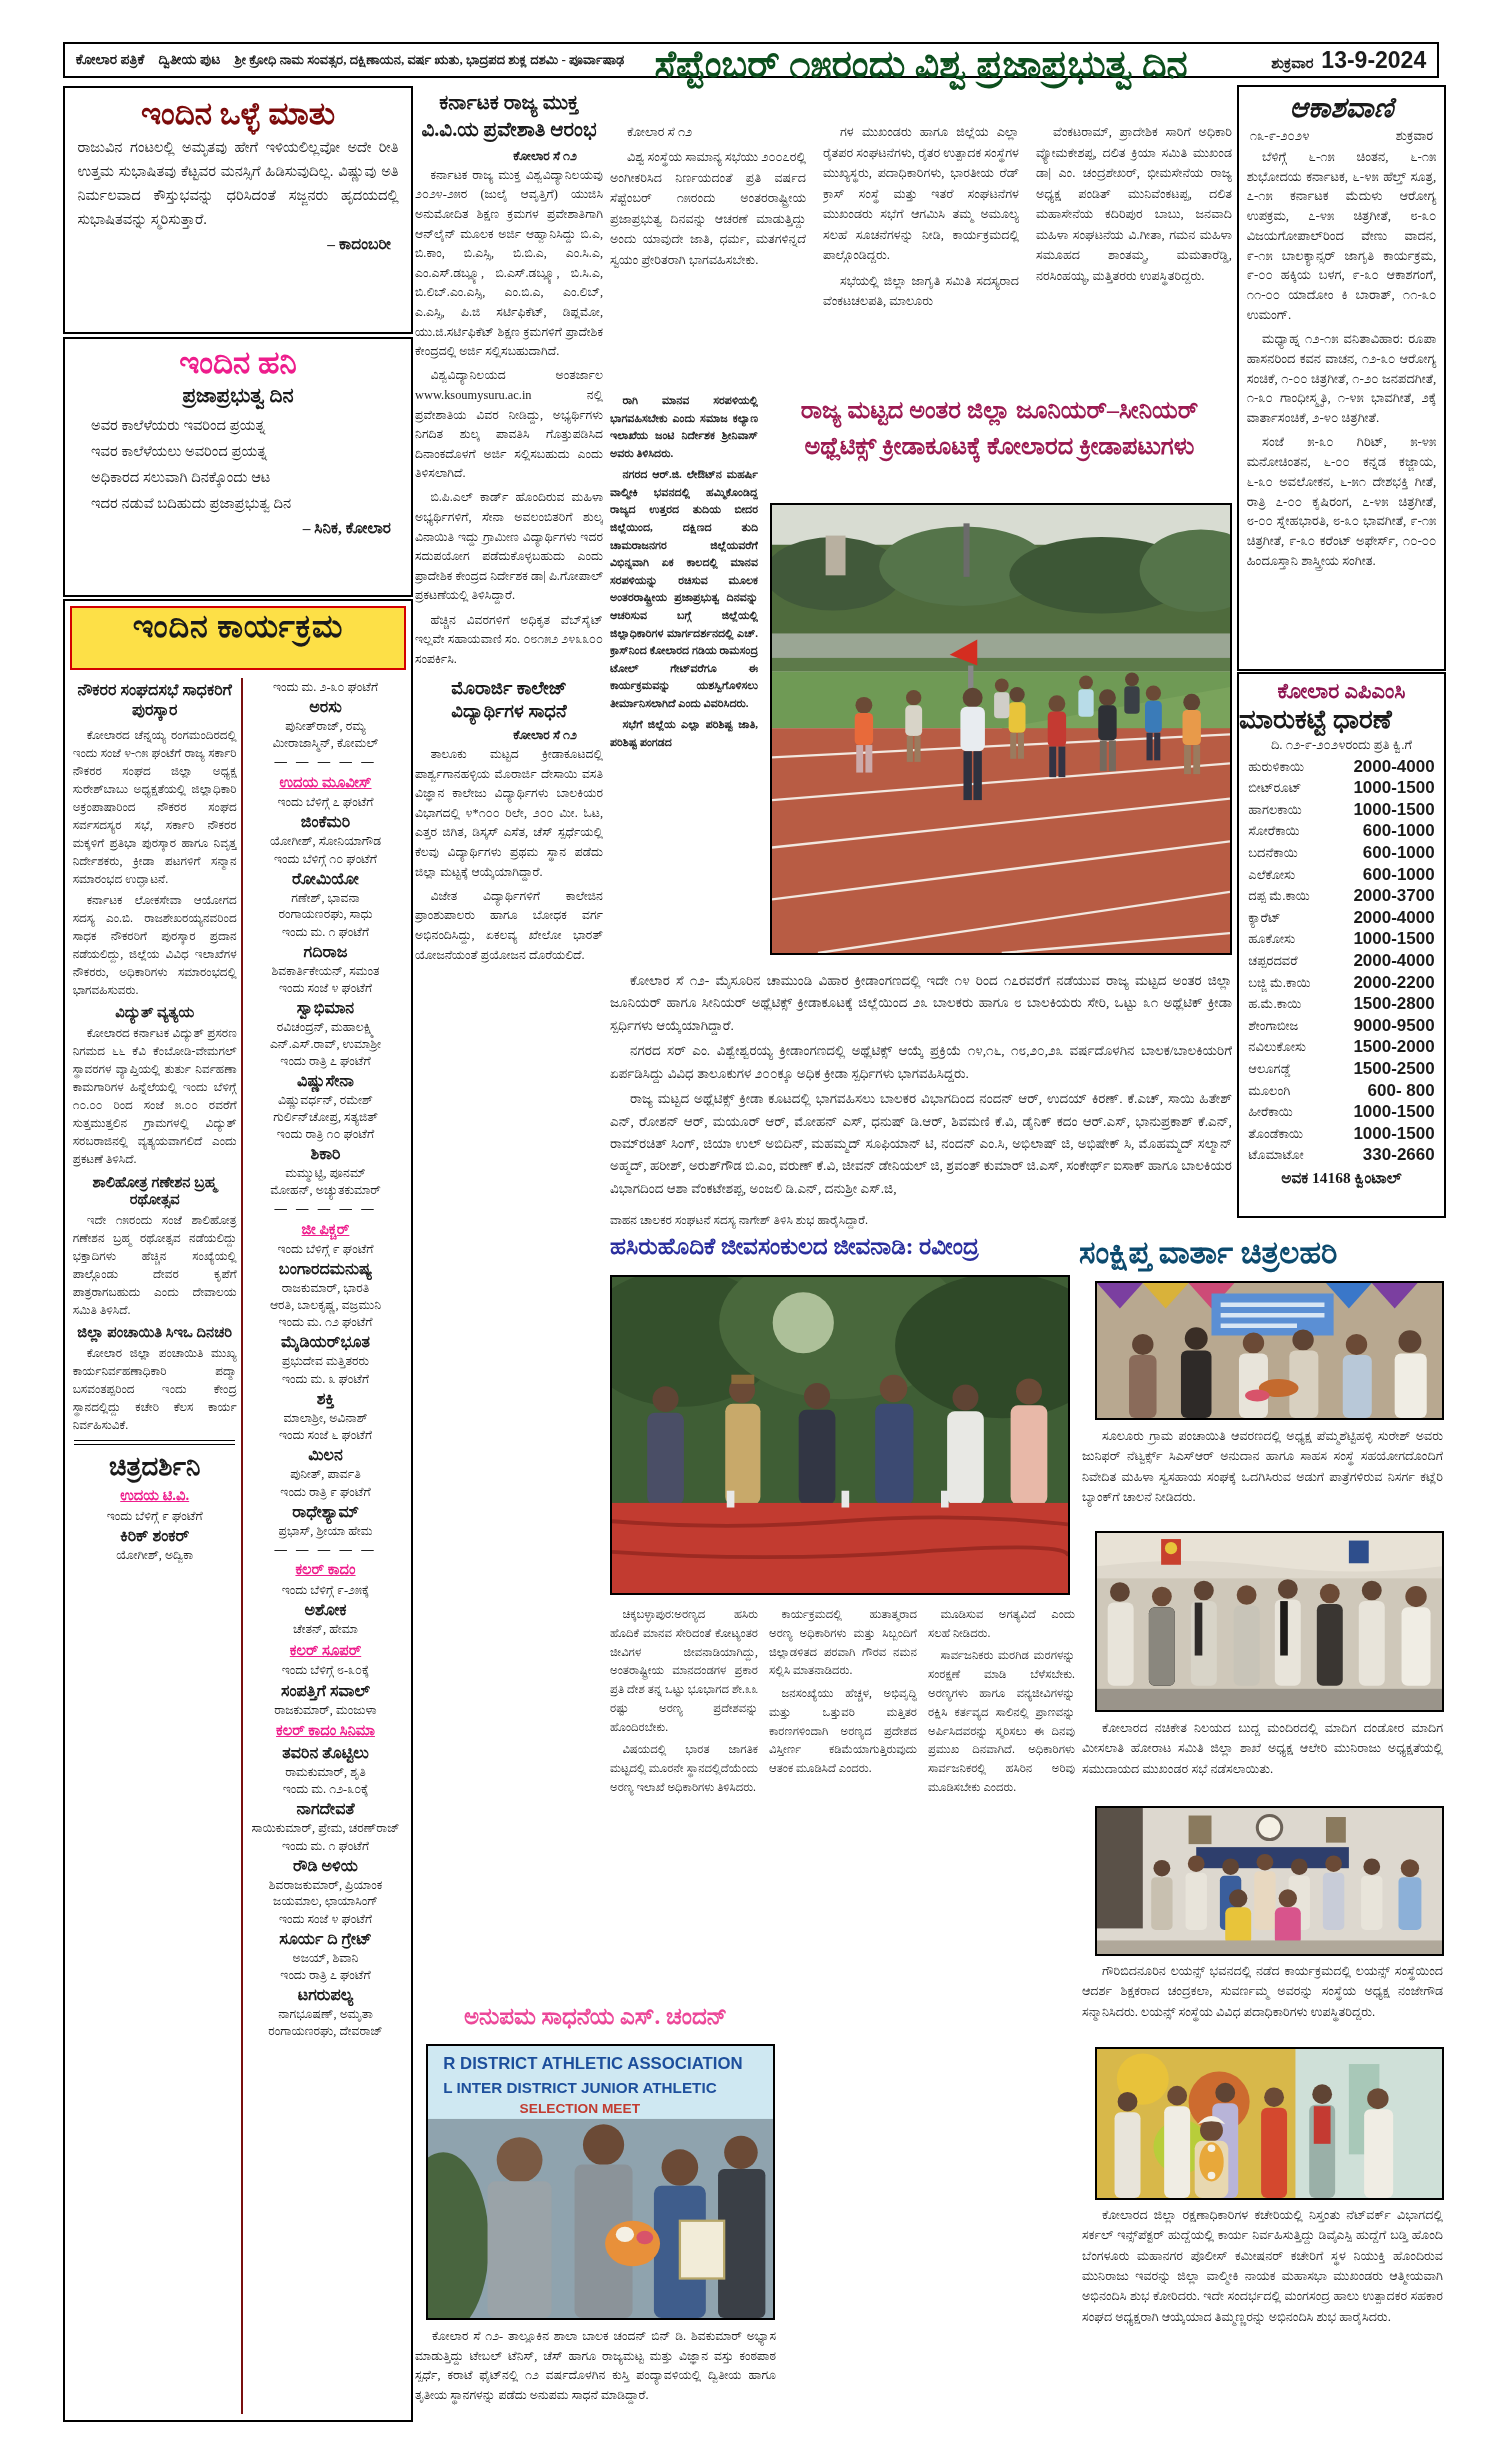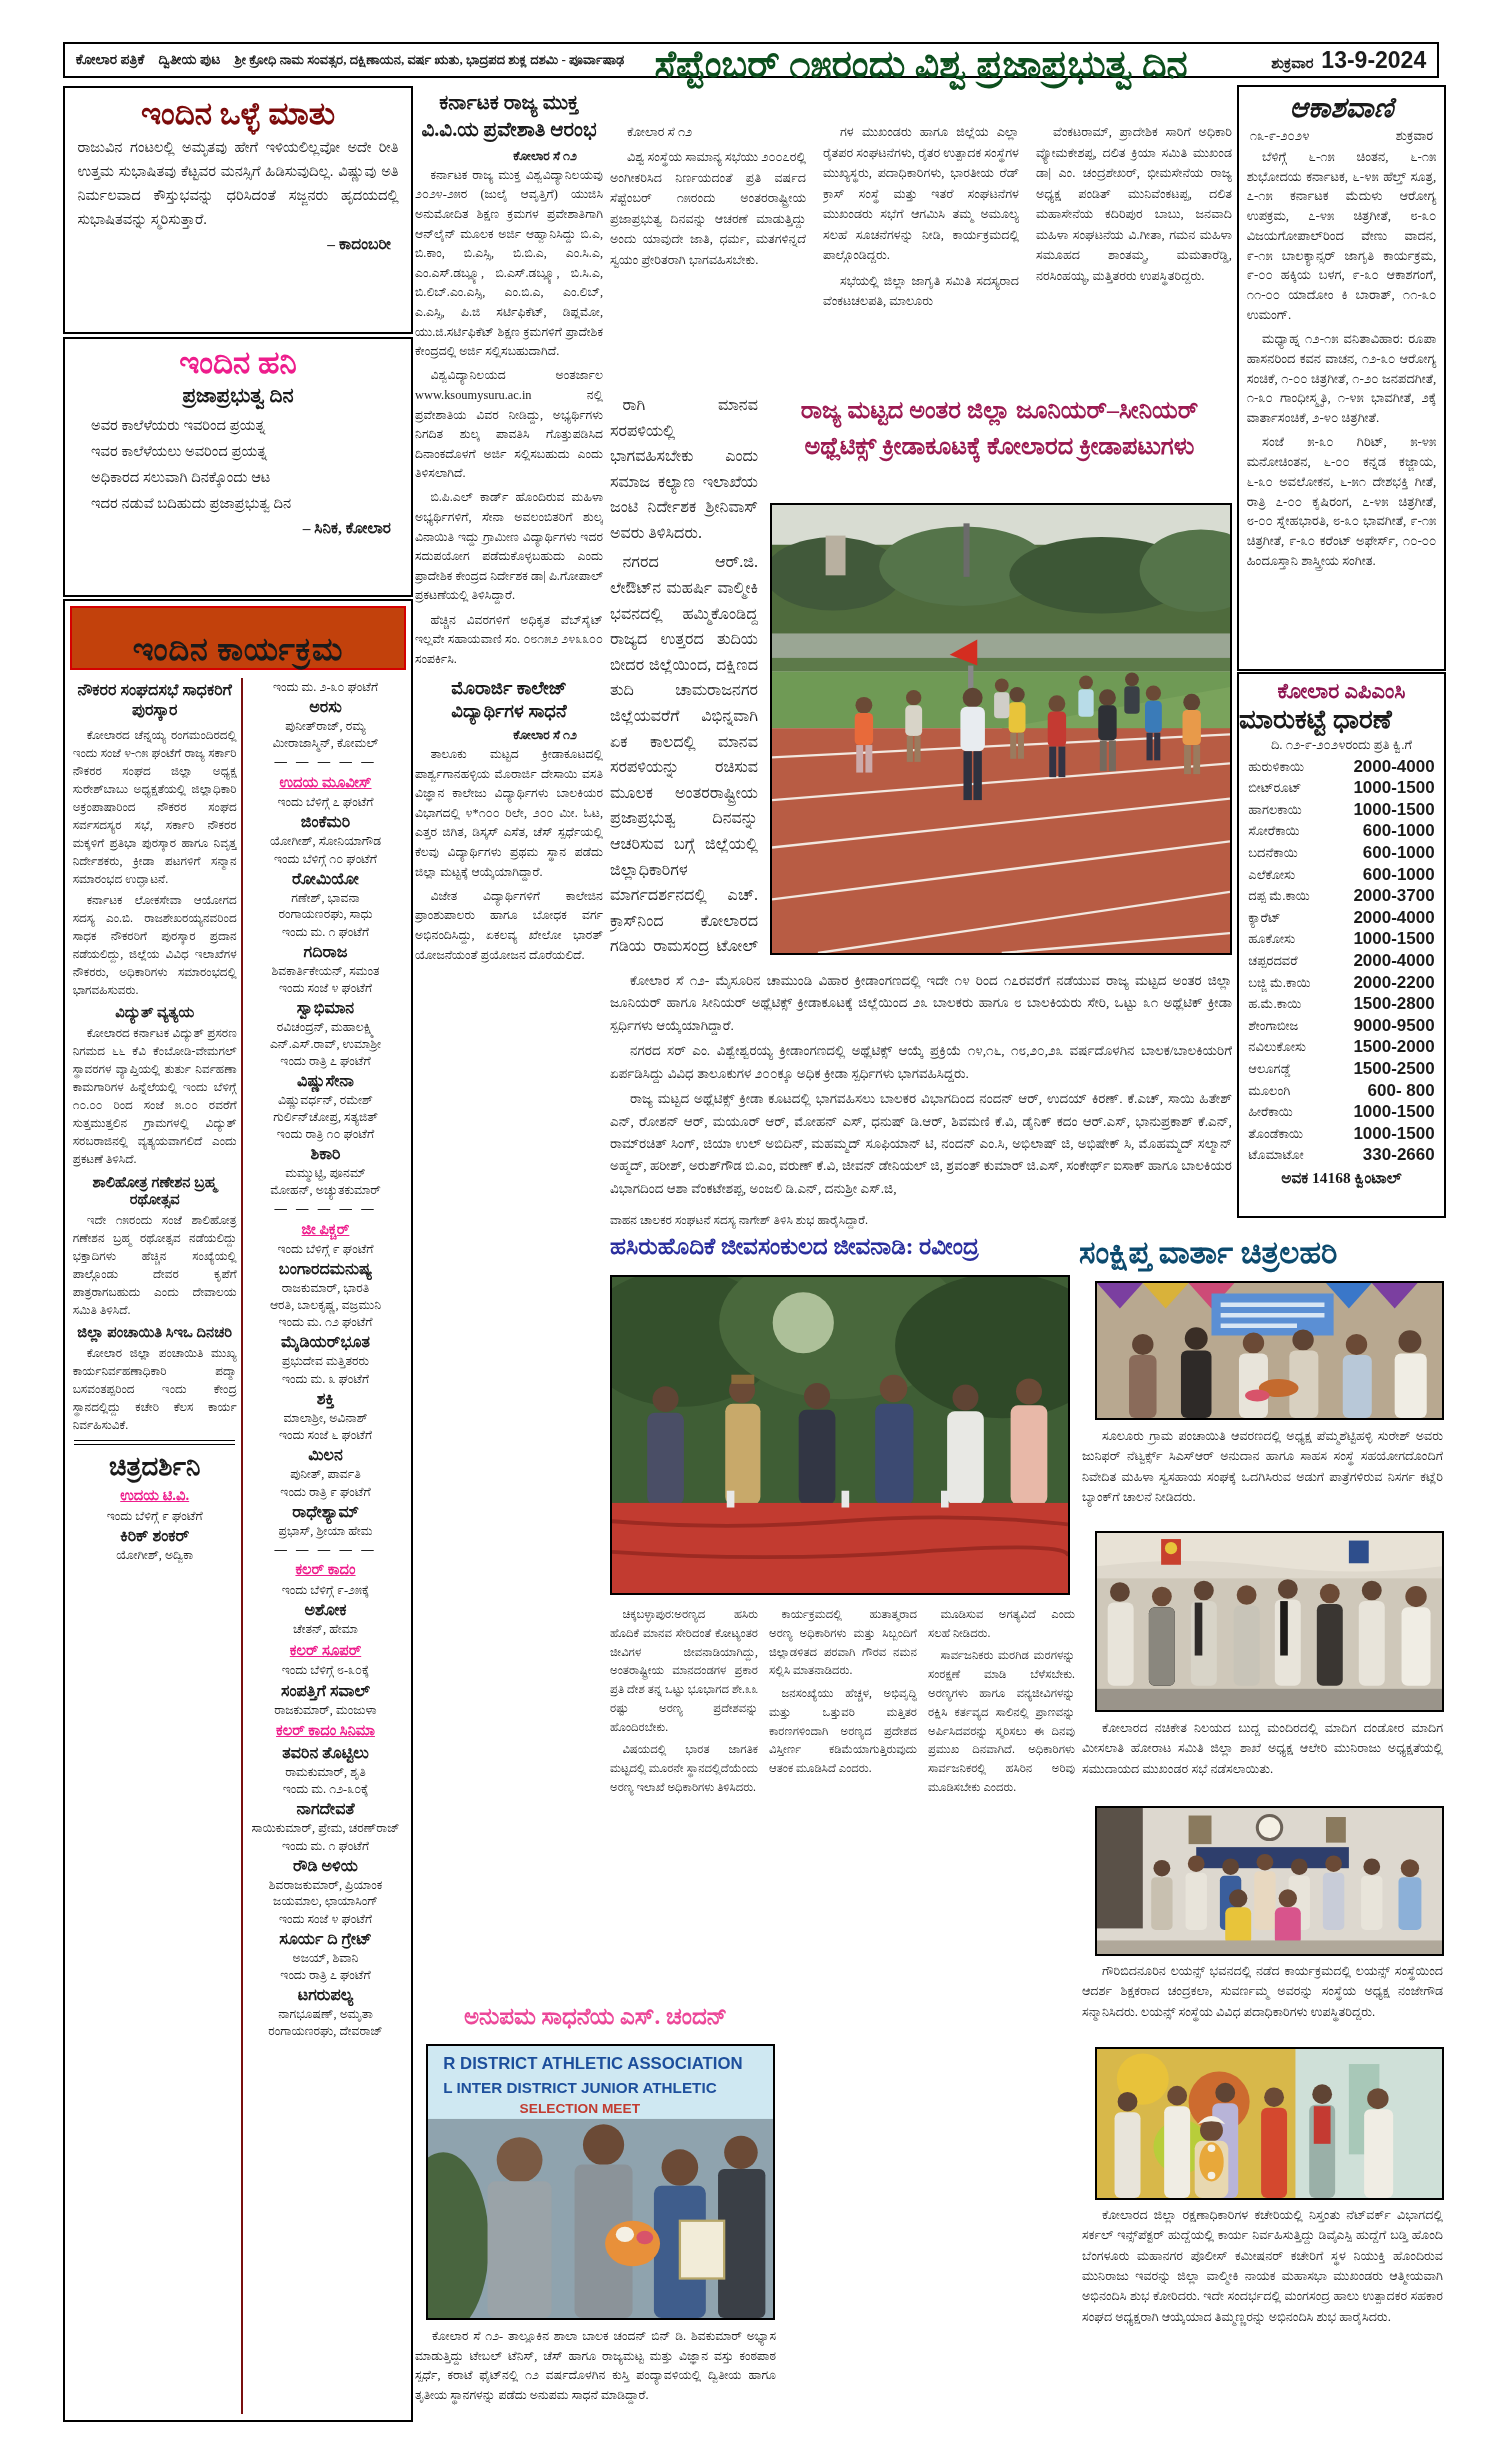--- a/index.html
+++ b/index.html
@@ -19,21 +19,21 @@
 
   
   .gw-title{color:#7c0b0b;font-size:31px;font-weight:bold;text-align:center;margin:7.7px 0 4.6px;}
   .gw-body{font-size:14.7px;line-height:1.62;padding:0 12.4px;}
   .gw-author{font-size:15.4px;font-weight:bold;text-align:right;padding-right:20px;margin-top:3.1px;}
   .hani-title{color:#ee1d8c;font-size:31px;font-weight:bold;text-align:center;margin:6.2px 0 3.1px;}
   .hani-sub{font-size:20px;font-weight:bold;text-align:center;margin:1.5px 0 6.2px;}
   .poem{font-size:14.7px;line-height:1.75;padding-left:26px;}
 
   
-  .banner{margin:5.4px;background:#c2410c;border:2.3px solid #d40000;height:60px;display:flex;align-items:flex-end;justify-content:center;}
+  .banner{margin:5.4px;background:#fde047;border:2.3px solid #d40000;height:60px;display:flex;align-items:flex-start;justify-content:center;}
   .banner-t{font-size:32px;font-weight:bold;letter-spacing:0.8px;}
   .pg-col{position:absolute;top:77px;bottom:6.2px;overflow:hidden;}
   .pg-div{position:absolute;top:77px;bottom:6.2px;left:176px;width:2.3px;background:#7a0f0f;}
   .li{text-align:center;}
   .li.t{font-size:12.4px;margin:2.3px 0;}
   .li.name{font-size:16px;font-weight:bold;margin:3.1px 0;}
   .li.cast{font-size:12.4px;margin:1.5px 0;}
   .li.th{font-size:14.7px;font-weight:bold;color:#ee1d8c;text-decoration:underline;margin:4.6px 0;}
   .li.sep{color:#000;letter-spacing:3.1px;font-weight:bold;margin:3.1px 0;}
   .li.p{font-size:12px;text-align:justify;line-height:1.5;margin:3.1px 0;text-indent:14px;}
@@ -47,21 +47,21 @@
   .b-date{font-size:12.4px;text-align:right;padding-right:26px;font-weight:bold;margin:1.5px 0;}
   .b-p p{font-size:12.4px;line-height:1.58;text-align:justify;margin:0 0 4.6px;text-indent:15.4px;}
   .b-head2{font-size:18px;font-weight:bold;text-align:center;line-height:1.3;margin:7.7px 0 4.6px;}
 
   
   .main-head{color:#0d4f1e;font-size:38px;font-weight:bold;text-align:center;line-height:1.05;}
   .dem-cols{display:flex;gap:17px;}
   .dem-col{width:196px;overflow:hidden;}
   .dem-col p{font-size:12.7px;line-height:1.62;text-align:justify;margin:0 0 4.6px;text-indent:17px;}
   .sport-head{color:#9c1b52;font-size:24px;font-weight:bold;text-align:center;line-height:1.5;}
-  .sidecol p{font-size:16px;line-height:1.6;text-align:justify;margin:0 0 3.9px;text-indent:12.4px;}
+  .sidecol p{font-size:11px;line-height:1.6;text-align:justify;margin:0 0 3.9px;text-indent:12.4px;font-weight:bold;}
   .wide p{font-size:13.5px;line-height:1.66;text-align:justify;margin:0 0 3.1px;text-indent:20px;}
   .stray{font-size:12px;}
   .blue-head{color:#2b2f9e;font-size:23px;font-weight:bold;}
   .has-col p{font-size:11.6px;line-height:1.62;text-align:justify;margin:0 0 3.9px;text-indent:12.4px;}
 
   
   .anu-head{color:#ec4899;font-size:23px;font-weight:bold;text-align:center;}
   .anu-cap{font-size:12.4px;line-height:1.58;text-align:justify;text-indent:17px;}
 
   

